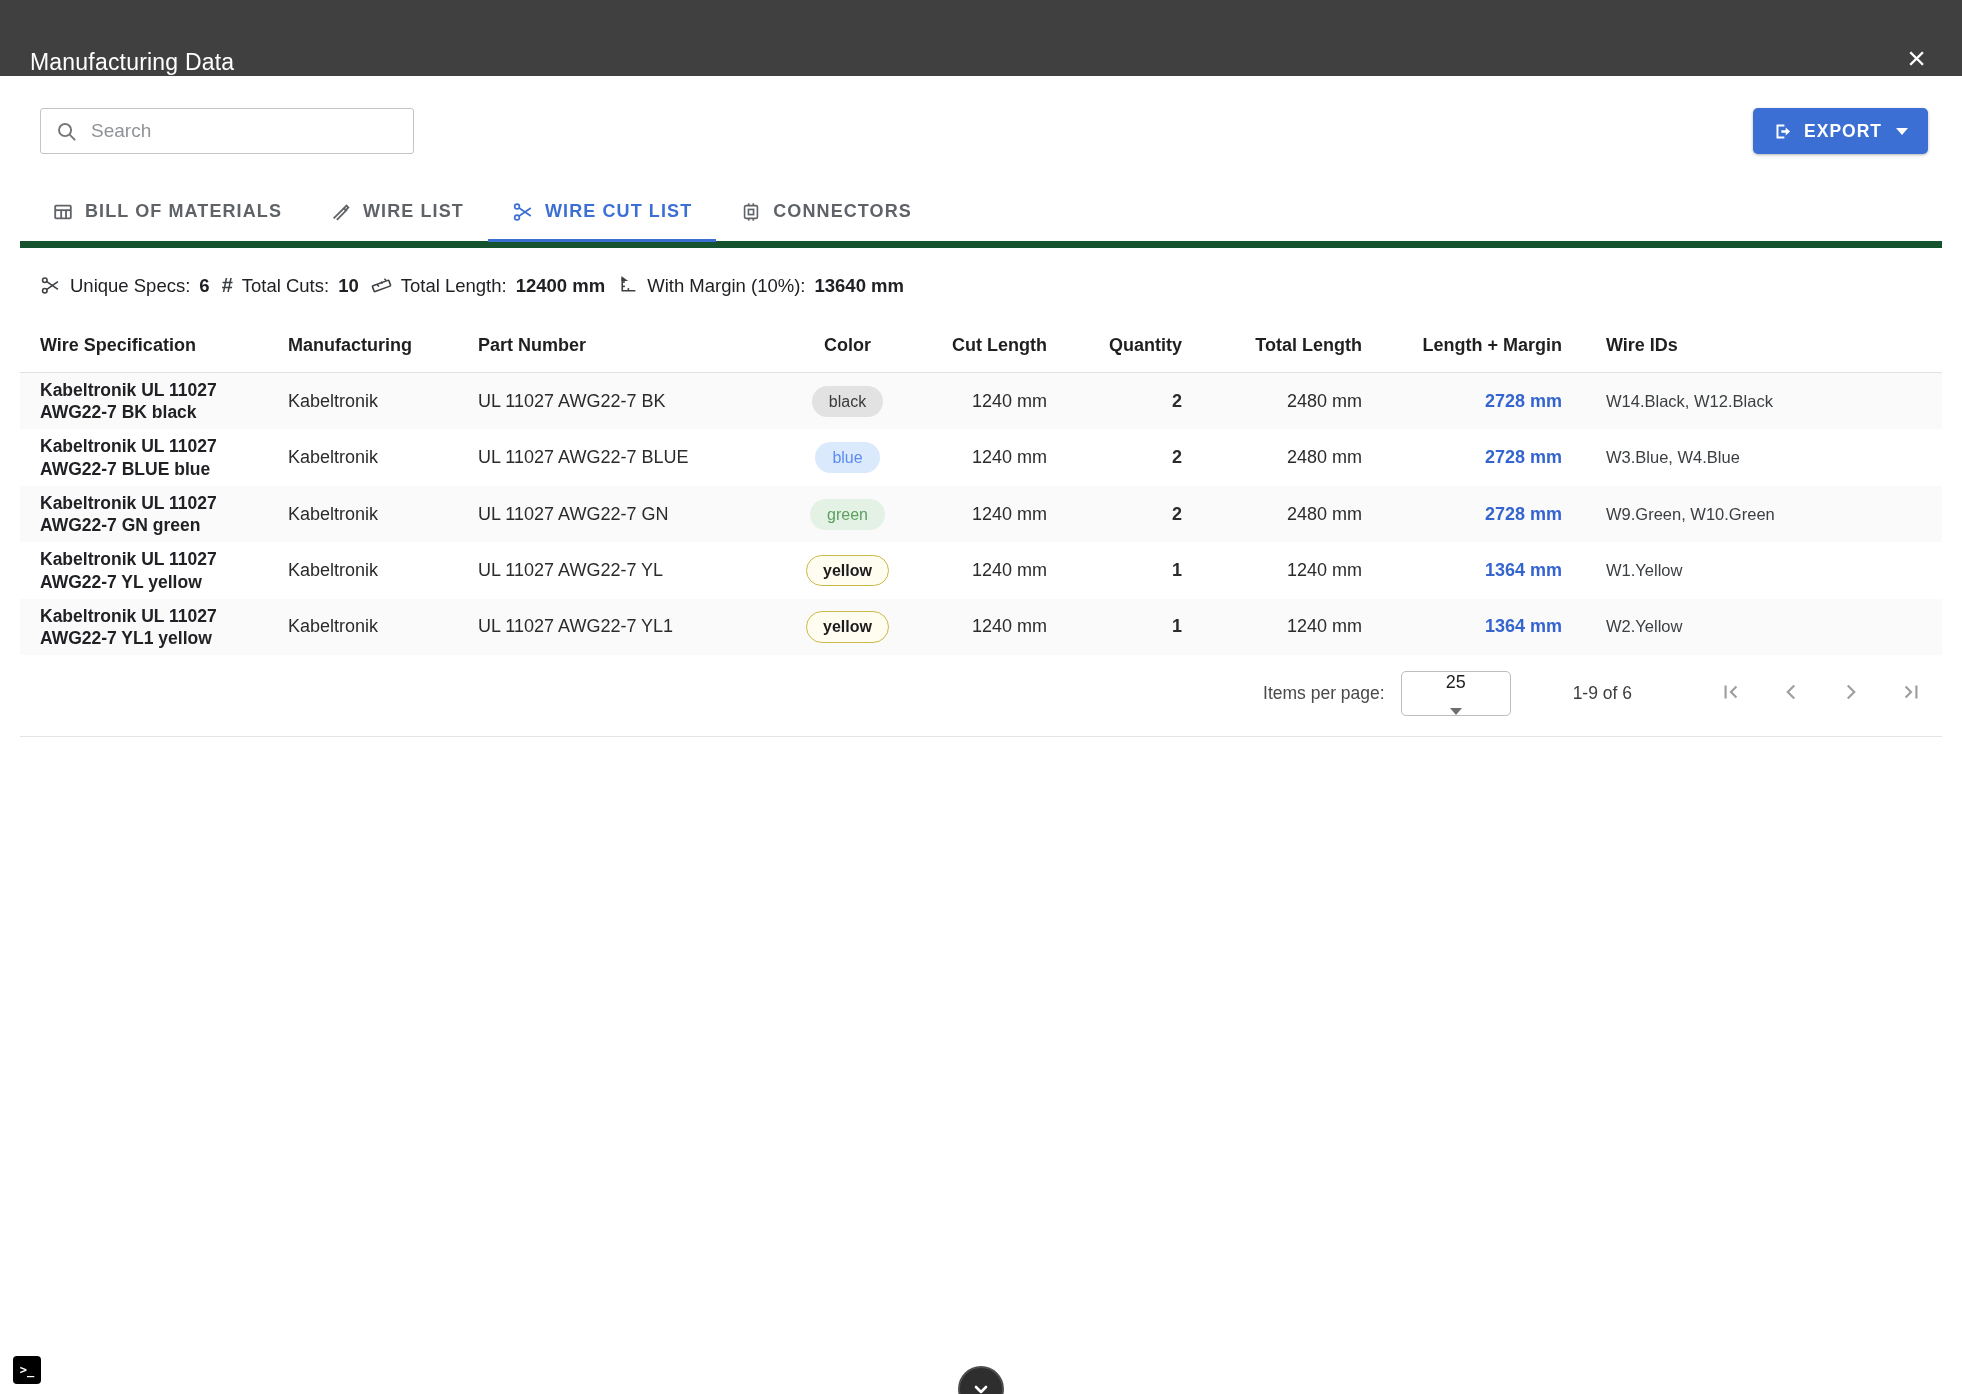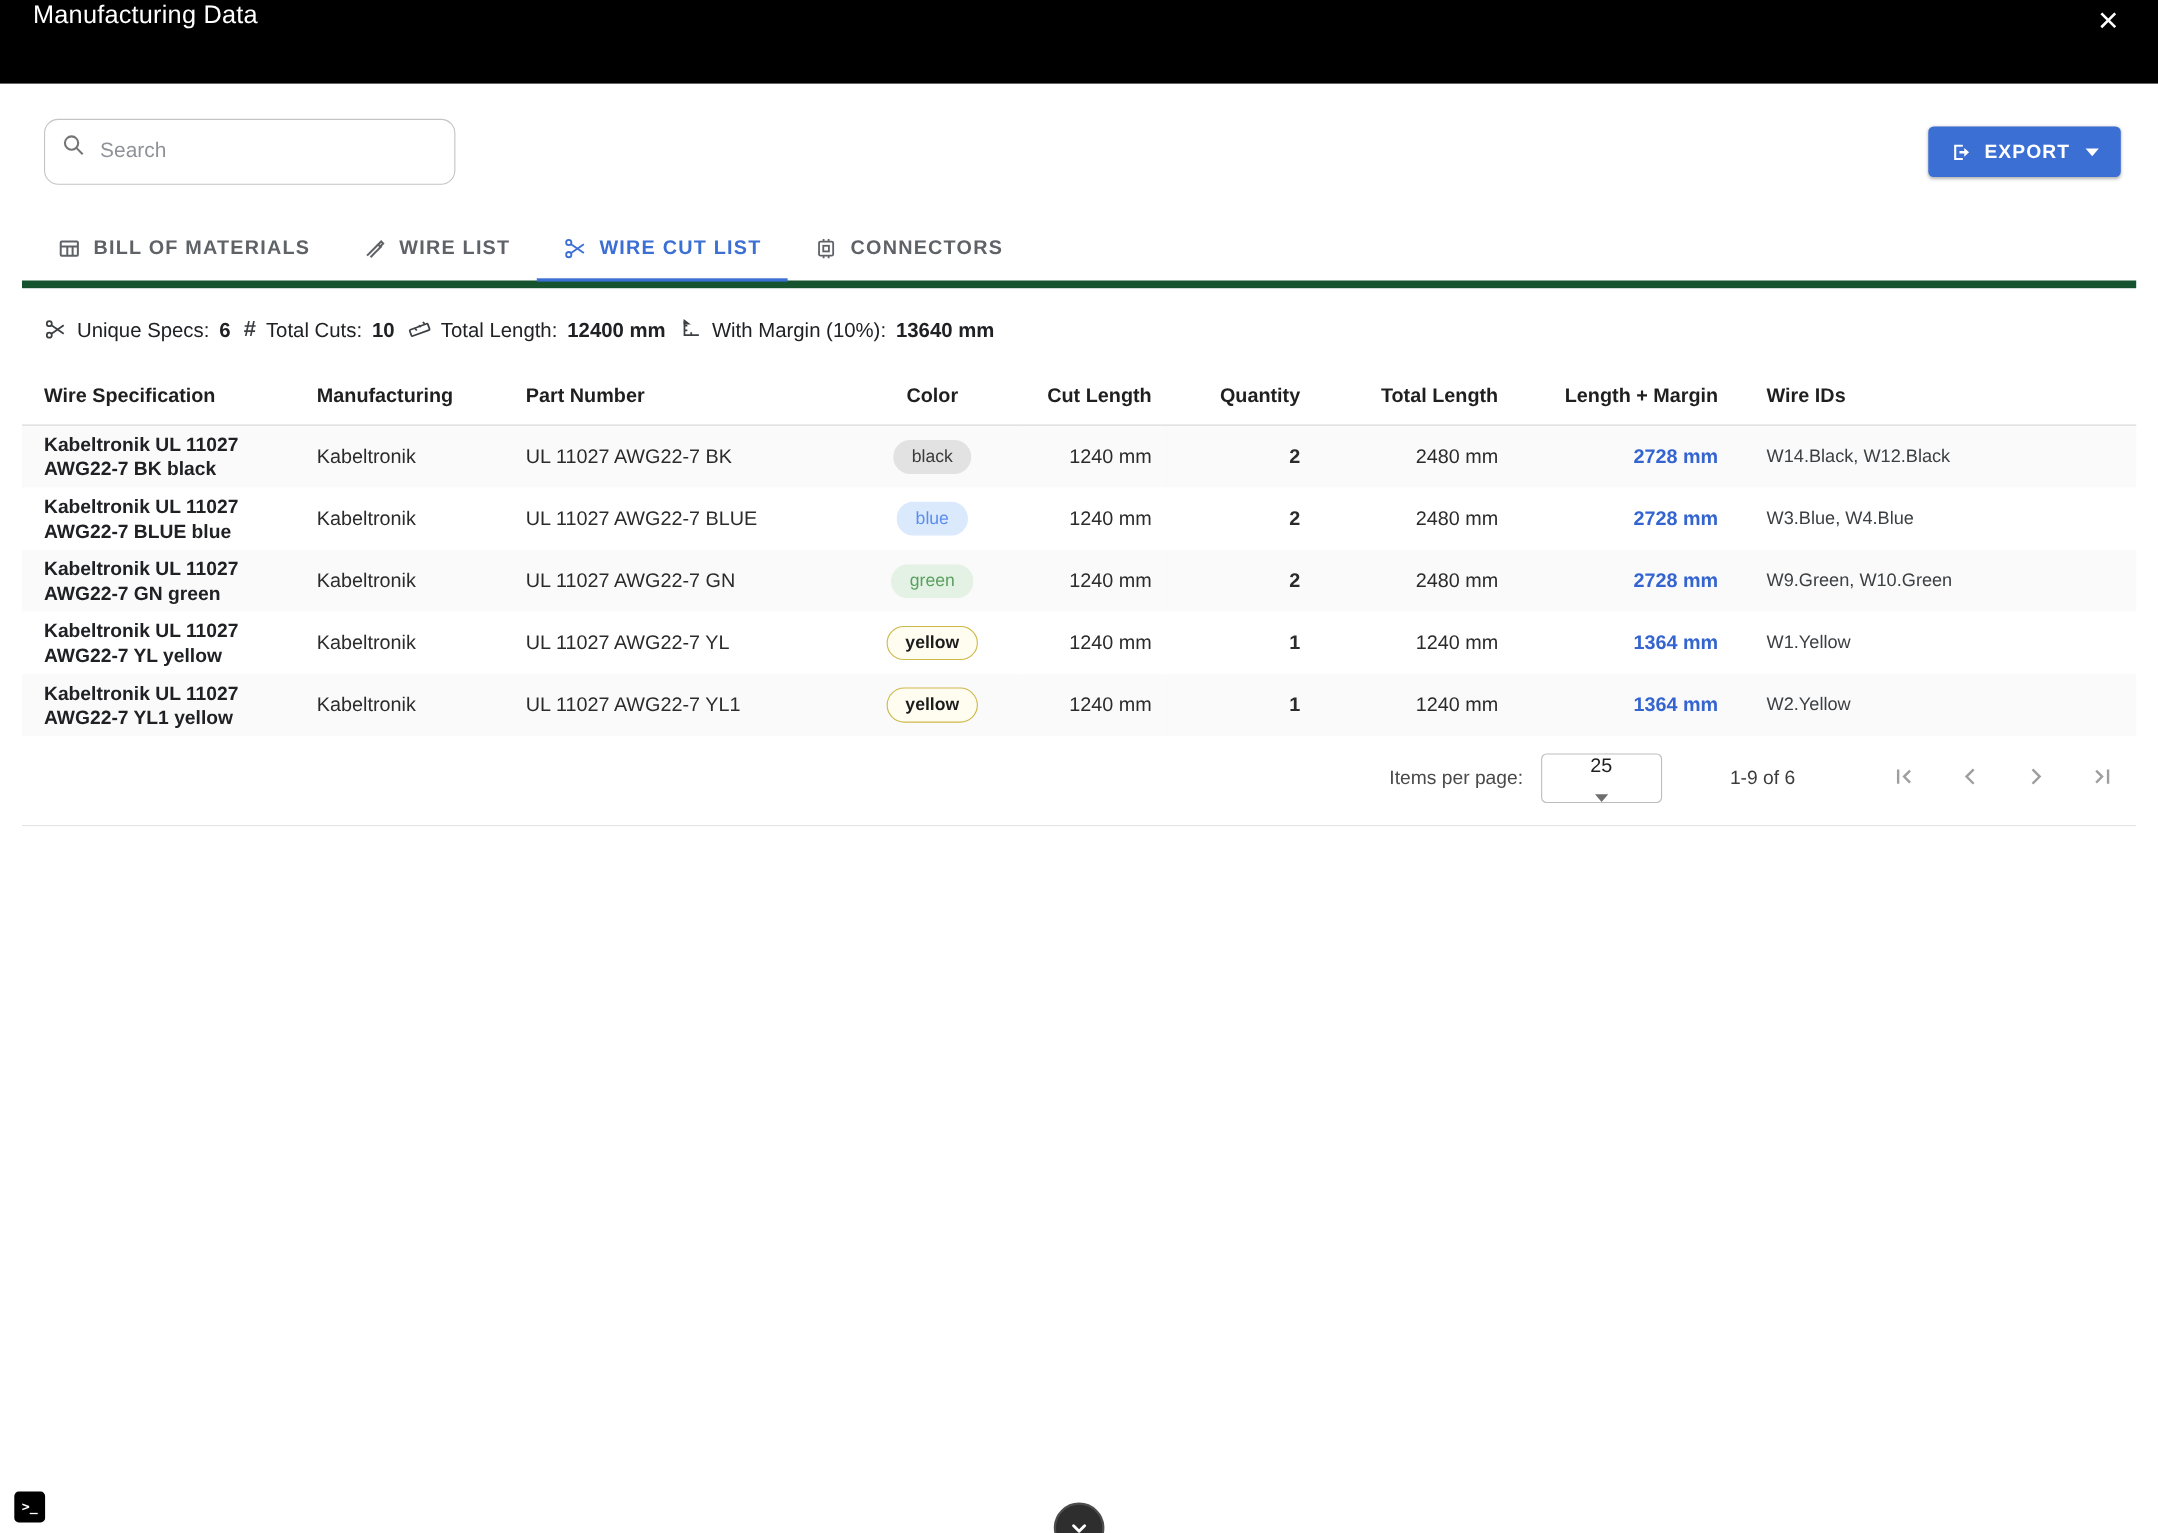--- a/index.html
+++ b/index.html
@@ -6,37 +6,37 @@
   html,body { margin:0; padding:0; }
   body {
     width:1962px; height:1394px;
     font-family:"Liberation Sans", sans-serif;
     background:#ffffff; color:#202124;
     position:relative; overflow:hidden;
   }
 
   
   .app-header {
-    height:76px; background:#000000; color:#fff;
-    display:flex; align-items:flex-start; padding:0 30px;
+    height:76px; background:#404040; color:#fff;
+    display:flex; align-items:flex-end; padding:0 30px;
   }
   .app-title { flex:1; font-size:23px; font-weight:500; letter-spacing:.2px; }
   .close-btn {
     background:none; border:none; color:#fff; font-size:32px; line-height:1;
     cursor:pointer; padding:2px 6px; font-family:"Liberation Sans", sans-serif;
   }
 
   
   .content { margin:0 20px; }
 
   
   .toolbar { display:flex; align-items:center; justify-content:space-between; margin-top:32px; }
   .search-wrap {
-    position:relative; margin-left:20px; width:374px; height:60px;
-    border:1px solid #c4c4c4; border-radius:13px; display:flex; align-items:center;
+    position:relative; margin-left:20px; width:374px; height:46px;
+    border:1px solid #c4c4c4; border-radius:3px; display:flex; align-items:center;
   }
   .search-wrap svg { position:absolute; left:14px; top:11px; }
   .search-input {
     border:none; outline:none; width:100%; height:100%;
     padding:0 12px 0 50px; font-size:19px; background:transparent;
     font-family:"Liberation Sans", sans-serif; color:#202124;
   }
   .search-input::placeholder { color:#8f9398; }
   .export-btn {
     margin-right:14px; height:46px; background:#3b6fd4; color:#fff;

